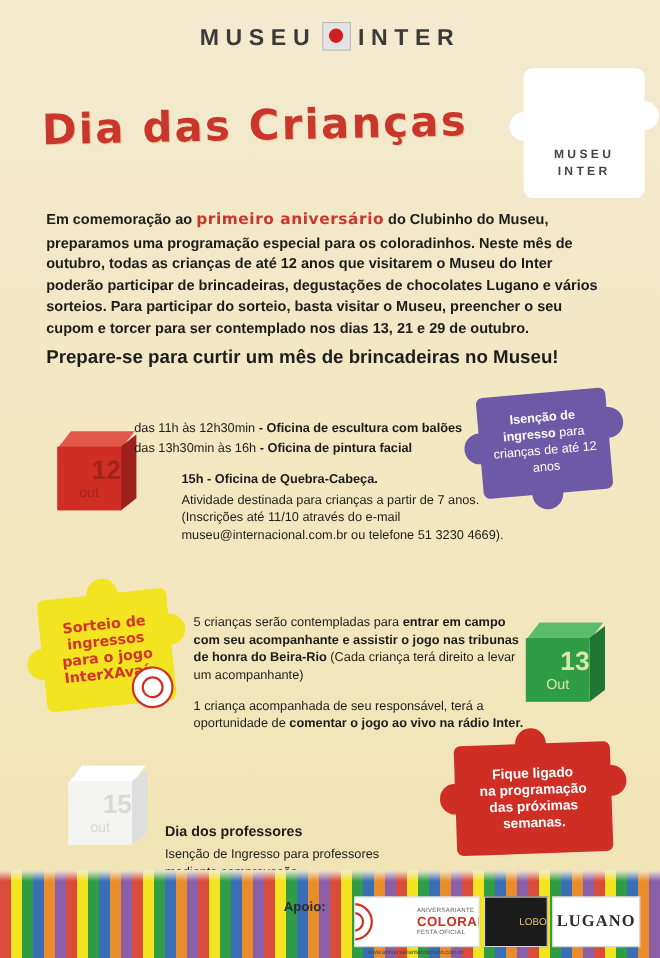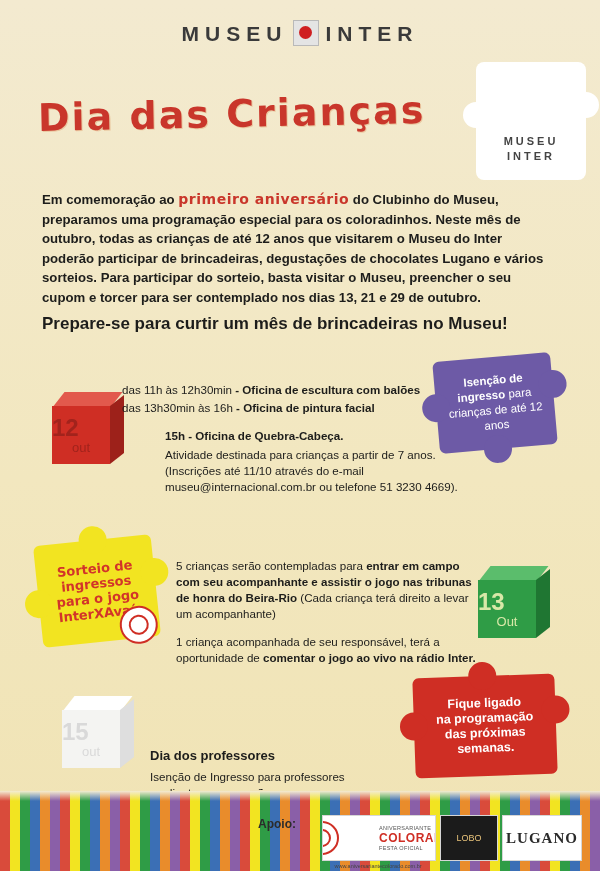--- a/index.html
+++ b/index.html
@@ -193,21 +193,21 @@
     position: absolute;
     left: 58px; top: 14px;
     width: 14px; height: 58px;
     transform: skewY(-38deg);
     transform-origin: top left;
   }
   .cube .num {
     position: absolute;
     left: 0; top: 22px;
     width: 58px;
-    text-align: left;
+    text-align: right;
     font-size: 24px;
     font-weight: bold;
   }
   .cube .out {
     position: absolute;
     left: 0; top: 48px;
     width: 58px;
     text-align: center;
     font-size: 13px;
     font-weight: normal;
@@ -376,21 +376,21 @@
     border: 1px solid #d6d6d6;
     display: flex;
     align-items: center;
     justify-content: center;
     font-size: 9px;
     color: #333;
     text-align: center;
     overflow: hidden;
   }
   #logo-colorado { left: 322px; width: 112px; height: 44px; }
-  #logo-lobo { left: 440px; width: 56px; height: 44px; background: #1b1b1b; color:#e8c37a; }
+  #logo-lobo { left: 440px; width: 56px; height: 44px; background: #1b1b1b; color:#e8c37a;justify-content:flex-end; }
   #logo-lugano { left: 502px; width: 78px; height: 44px; }
   .colorado-seal {
     width: 30px; height: 30px;
     border-radius: 50%;
     border: 2px solid #cf2e24;
     position: relative;
     margin-right: 4px;
     flex: none;
   }
   .colorado-seal::after {

